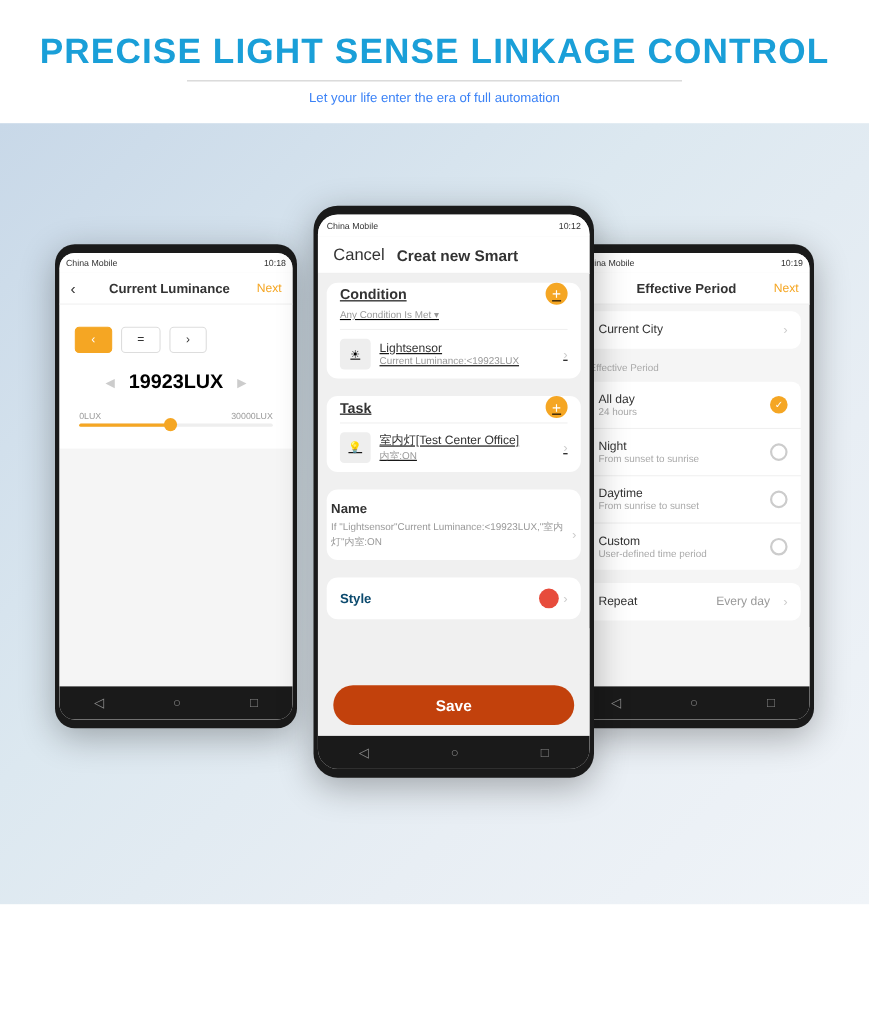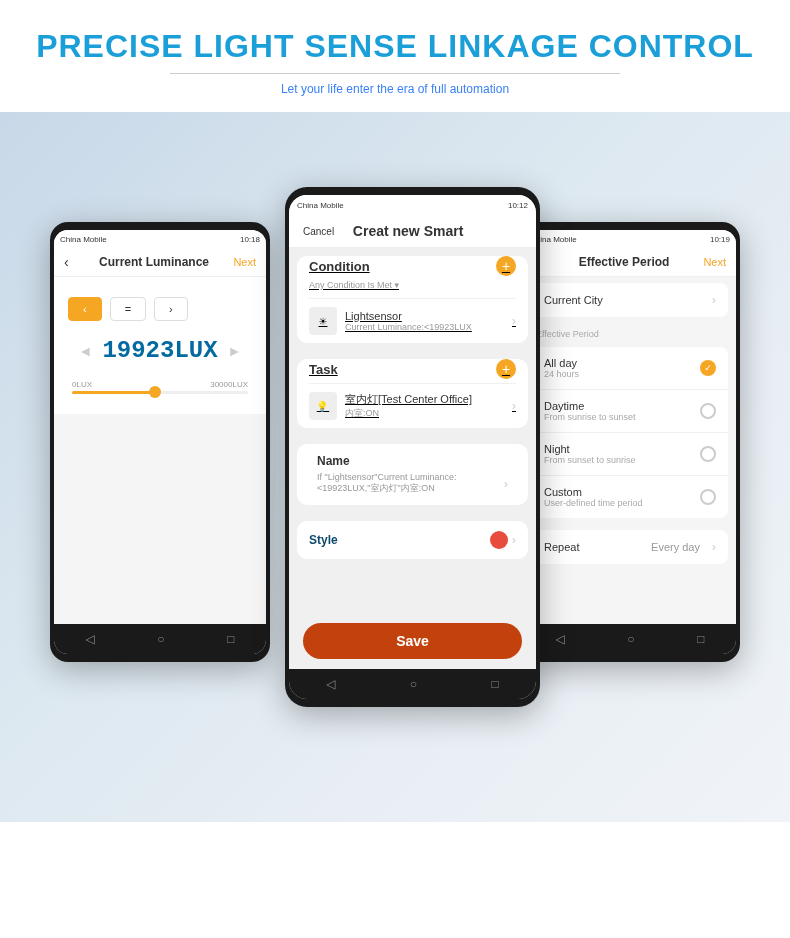--- a/index.html
+++ b/index.html
@@ -184,21 +184,21 @@
       border-color: #f5a623;
     }
     .lux-display {
       display: flex;
       align-items: center;
       justify-content: center;
       gap: 10px;
       margin-bottom: 16px;
     }
     .lux-arrow { font-size: 14px; color: #ccc; }
-    .lux-value { font-size: 24px; font-weight: bold; color: #0369a1; font-family: Liberation Mono, monospace; }
+    .lux-value { font-size: 18px; font-weight: bold; color: #000000; }
     .slider-track-container {
       position: relative;
       margin: 0 4px;
     }
     .slider-labels {
       display: flex;
       justify-content: space-between;
       font-size: 8px;
       color: #999;
       margin-bottom: 2px;
@@ -241,21 +241,21 @@
     }
     .center-nav {
       display: flex;
       align-items: center;
       justify-content: space-between;
       padding: 8px 14px;
       background: #fff;
       border-bottom: 1px solid #eee;
     }
     .cancel-btn {
-      font-size: 10px;
+      font-size: 15px;
       color: #333;
     }
     .new-smart-title {
       font-size: 14px;
       font-weight: bold;
       color: #333;
     }
 
     .section-card {
       background: #fff;
@@ -312,21 +312,21 @@
     }
     .list-item-text { flex: 1; }
     .list-item-title { font-size: 11px; color: #333; font-weight: 500; }
     .list-item-sub { font-size: 9px; color: #999; }
     .list-item-arrow { font-size: 12px; color: #ccc; }
 
     .name-section {
       background: #fff;
       margin: 8px;
       border-radius: 10px;
-      padding: 10px 20px;
+      padding: 10px 4px;
     }
     .name-label { font-size: 12px; font-weight: bold; color: #333; margin-bottom: 4px; }
     .name-value-row {
       display: flex;
       align-items: center;
       justify-content: space-between;
     }
     .name-value { font-size: 9px; color: #999; flex: 1; }
 
     .style-section {
@@ -638,30 +638,30 @@
                 <div class="right-item-title">All day</div>
                 <div class="right-item-sub">24 hours</div>
               </div>
               <div class="check-circle">
                 <span>✓</span>
               </div>
             </div>
 
             <div class="right-list-item">
               <div class="right-item-text">
+                <div class="right-item-title">Night</div>
+                <div class="right-item-sub">From sunset to sunrise</div>
+              </div>
+              <div class="radio-circle"></div>
+            </div>
+
+            <div class="right-list-item">
+              <div class="right-item-text">
                 <div class="right-item-title">Daytime</div>
                 <div class="right-item-sub">From sunrise to sunset</div>
-              </div>
-              <div class="radio-circle"></div>
-            </div>
-
-            <div class="right-list-item">
-              <div class="right-item-text">
-                <div class="right-item-title">Night</div>
-                <div class="right-item-sub">From sunset to sunrise</div>
               </div>
               <div class="radio-circle"></div>
             </div>
 
             <div class="right-list-item">
               <div class="right-item-text">
                 <div class="right-item-title">Custom</div>
                 <div class="right-item-sub">User-defined time period</div>
               </div>
               <div class="radio-circle"></div>

